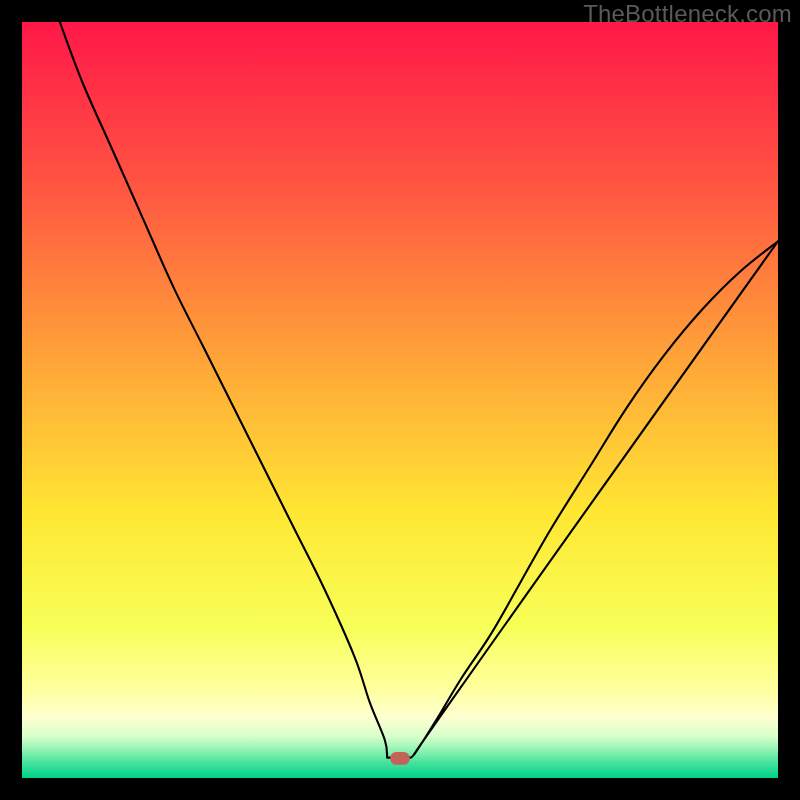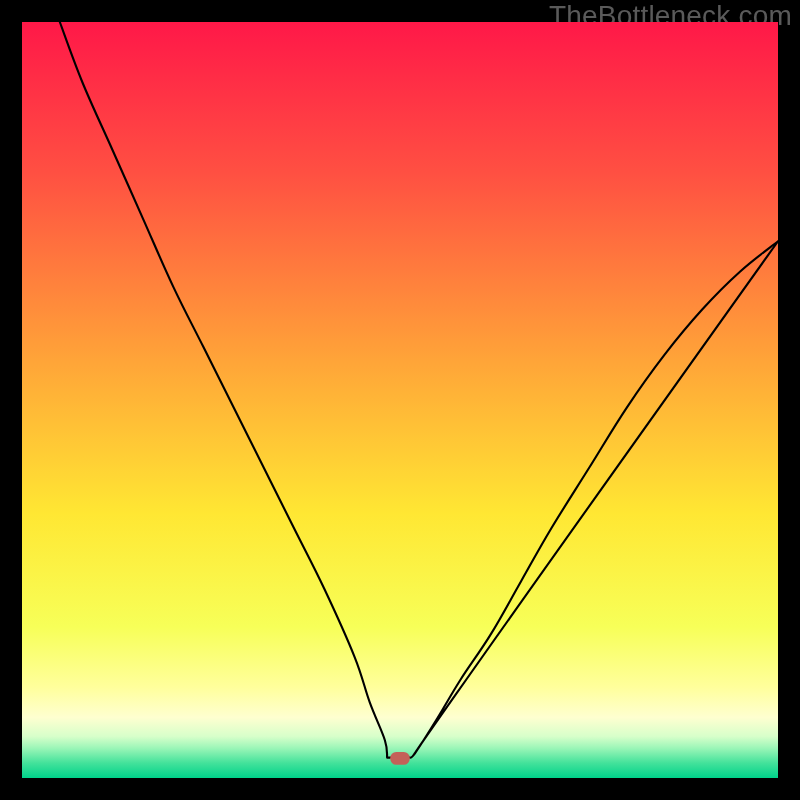--- a/index.html
+++ b/index.html
@@ -21,21 +21,21 @@
     position: absolute;
     left: 22px;
     top: 22px;
     width: 756px;
     height: 756px;
   }
   .watermark {
     position: absolute;
     top: 0;
     right: 8px;
-    font-size: 28px;
+    font-size: 24px;
     font-weight: 500;
     color: #5a5a5a;
     letter-spacing: 0.2px;
     pointer-events: none;
   }
   svg {
     display: block;
   }
 </style>
 </head>

